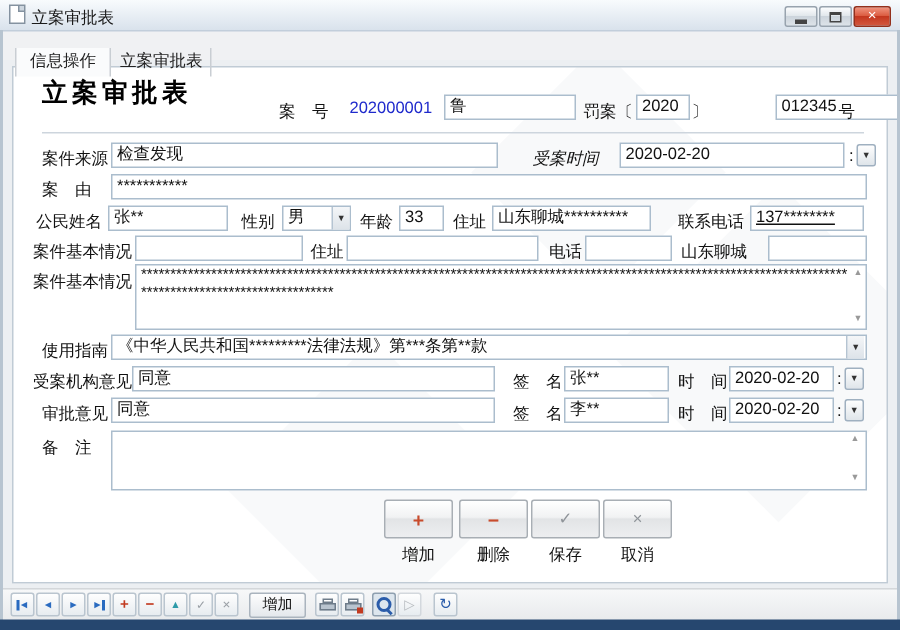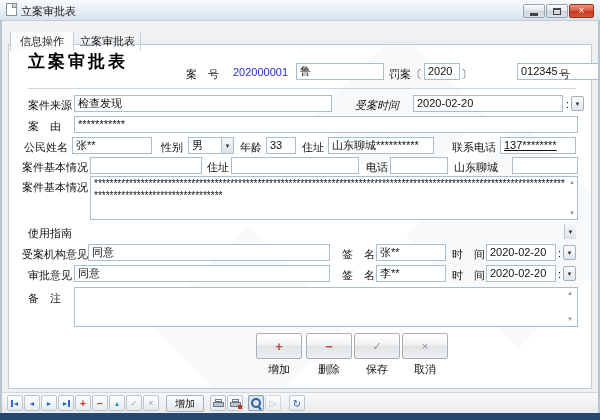--- a/index.html
+++ b/index.html
@@ -127,20 +127,21 @@
   <div class="inp" style="left:390px;top:157px;width:58px;"></div>
   <span class="lbl" style="left:454px;top:160px;">山东聊城</span>
   <div class="inp" style="left:512px;top:157px;width:66px;"></div>
 
   <span class="lbl" style="left:22px;top:180px;">案件基本情况</span>
   <div class="ta" style="left:90px;top:176px;width:488px;height:44px;">**********************************************************************************************************************************************************</div>
   <span class="scr" style="left:569px;top:179px;">▲</span>
   <span class="scr" style="left:569px;top:210px;">▼</span>
 
   <span class="lbl" style="left:28px;top:226px;">使用指南</span>
+  <div class="inp" style="left:74px;top:223px;width:504px;padding-right:15px;">《中华人民共和国*********法律法规》第***条第**款</div>
   <div class="dd inside" style="left:564px;top:224px;">
       <span>▼</span>
     </div>
 
   <span class="lbl" style="left:22px;top:247px;">受案机构意见</span>
   <div class="inp" style="left:88px;top:244px;width:242px;">同意</div>
   <span class="lbl" style="left:342px;top:247px;">签　名</span>
   <div class="inp" style="left:376px;top:244px;width:70px;">张**</div>
   <span class="lbl" style="left:452px;top:247px;">时　间</span>
   <div class="inp" style="left:486px;top:244px;width:70px;">2020-02-20</div>

